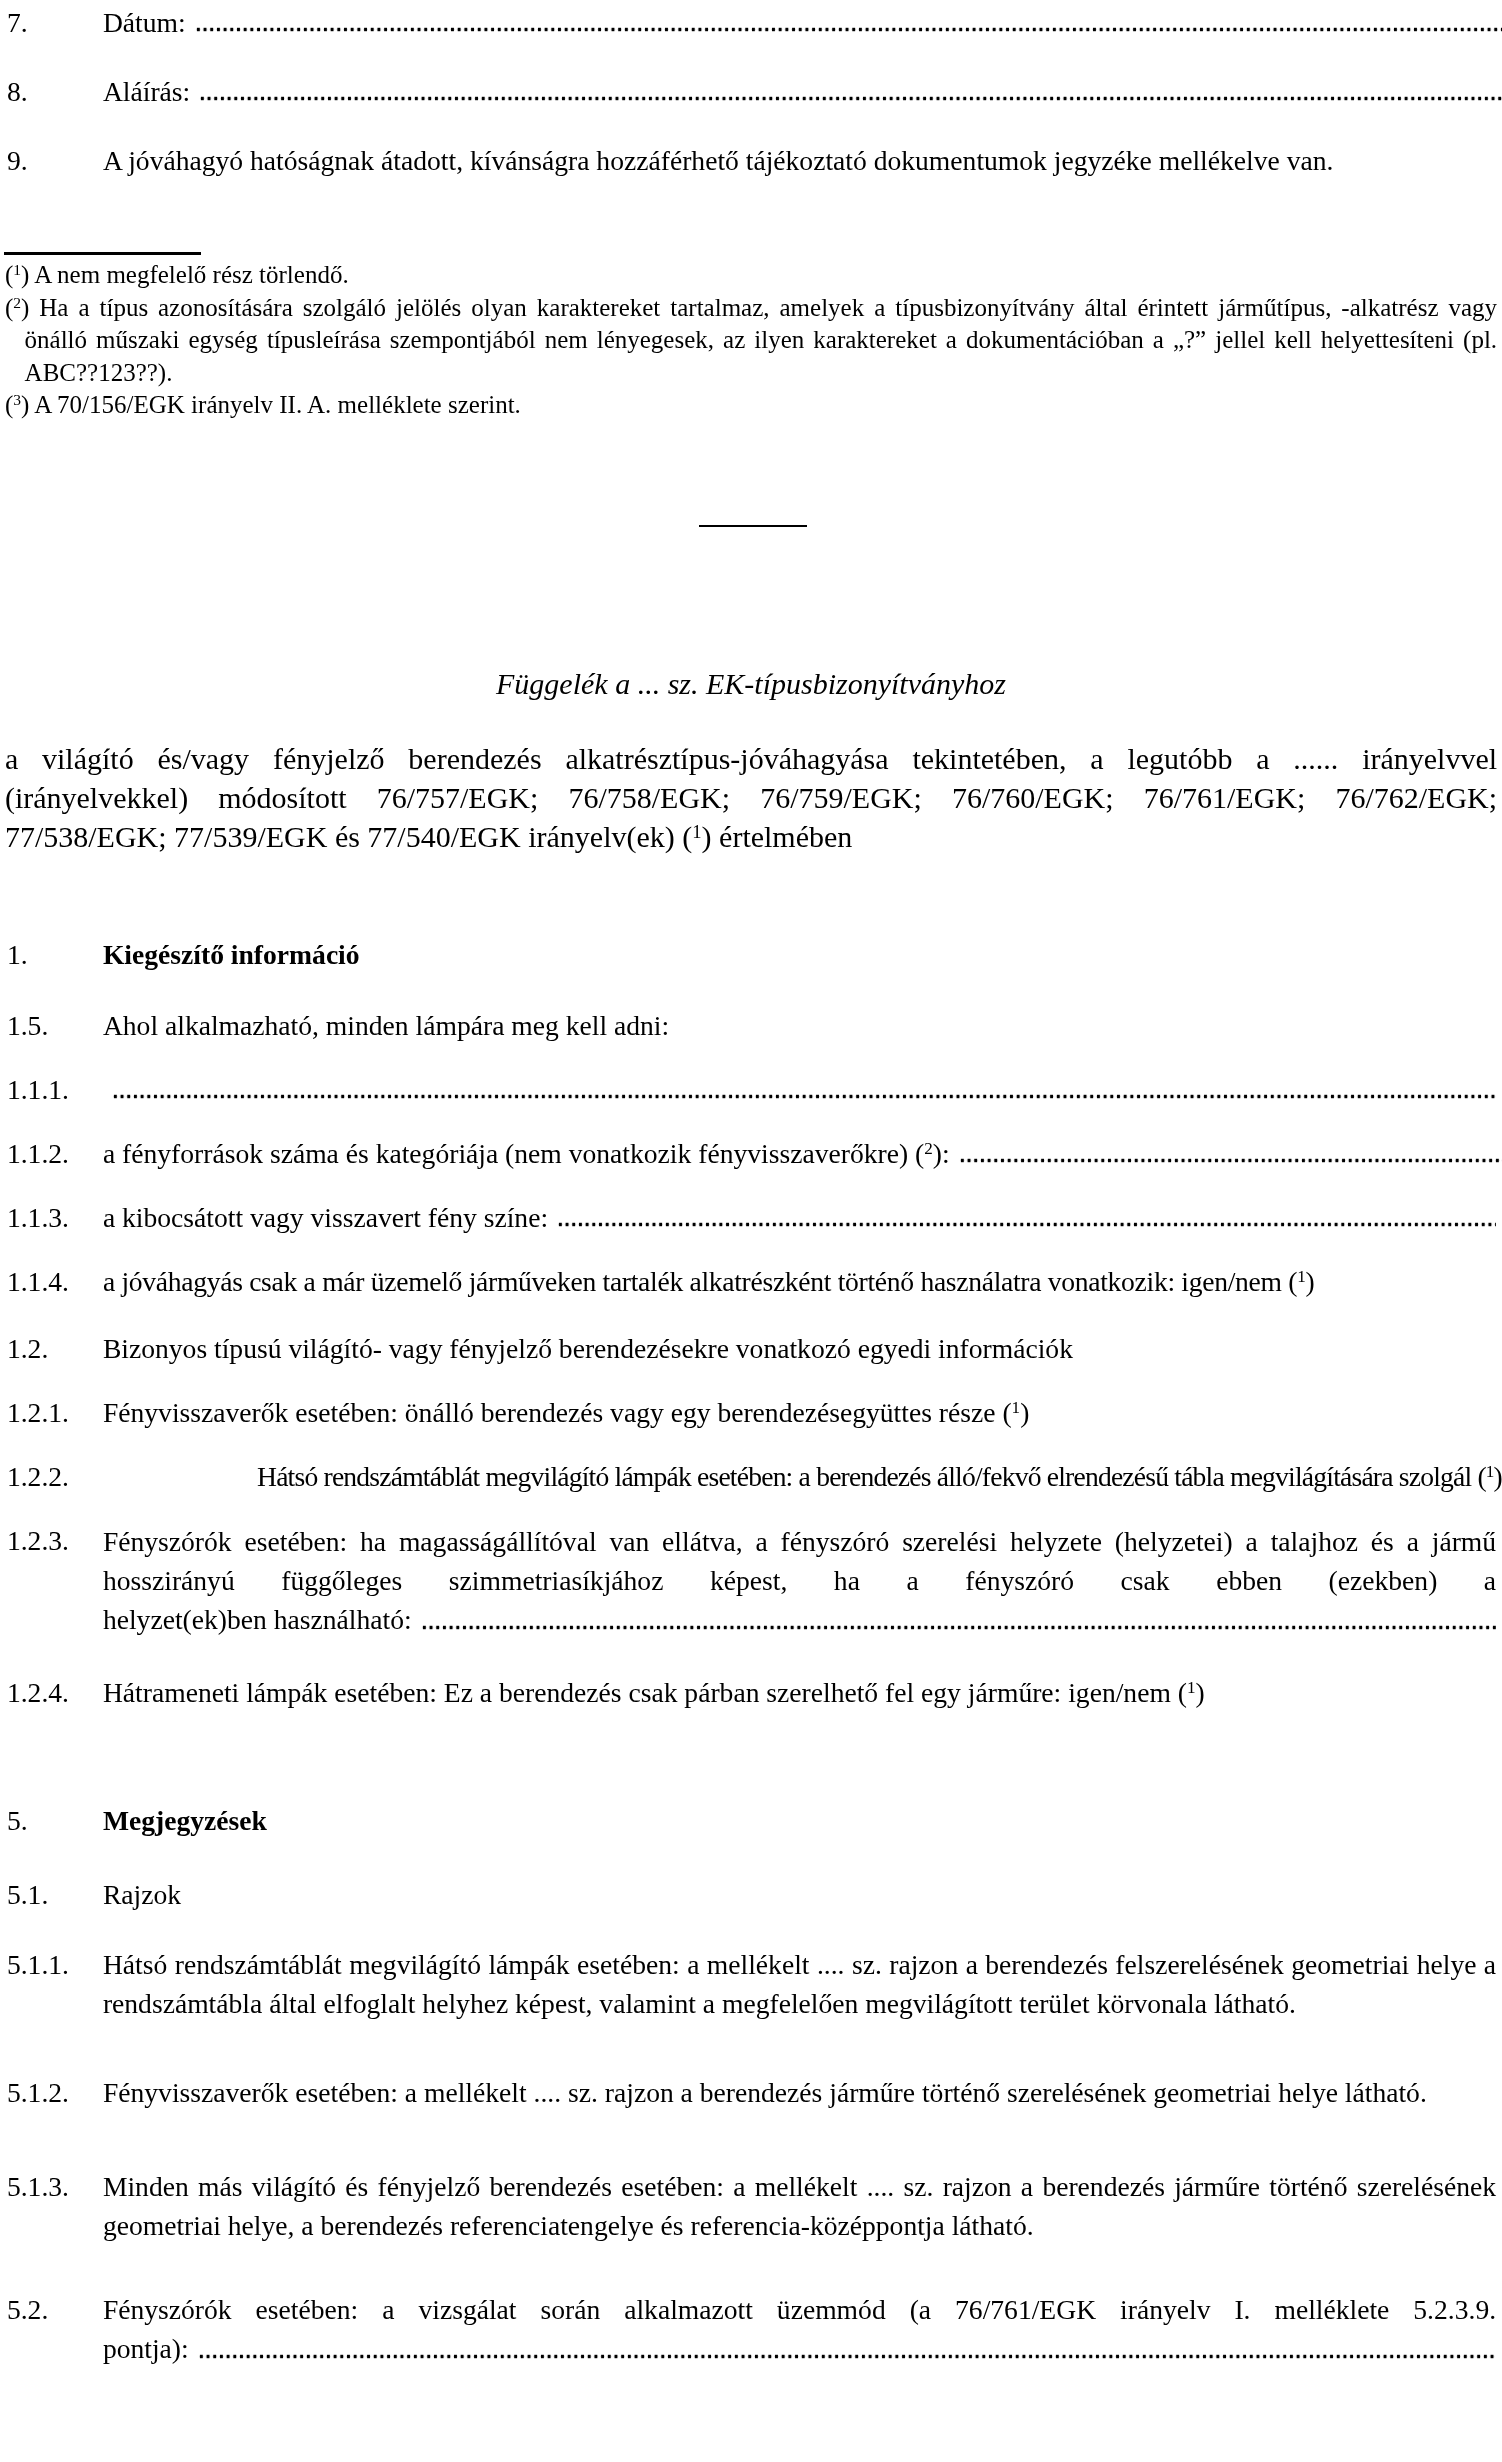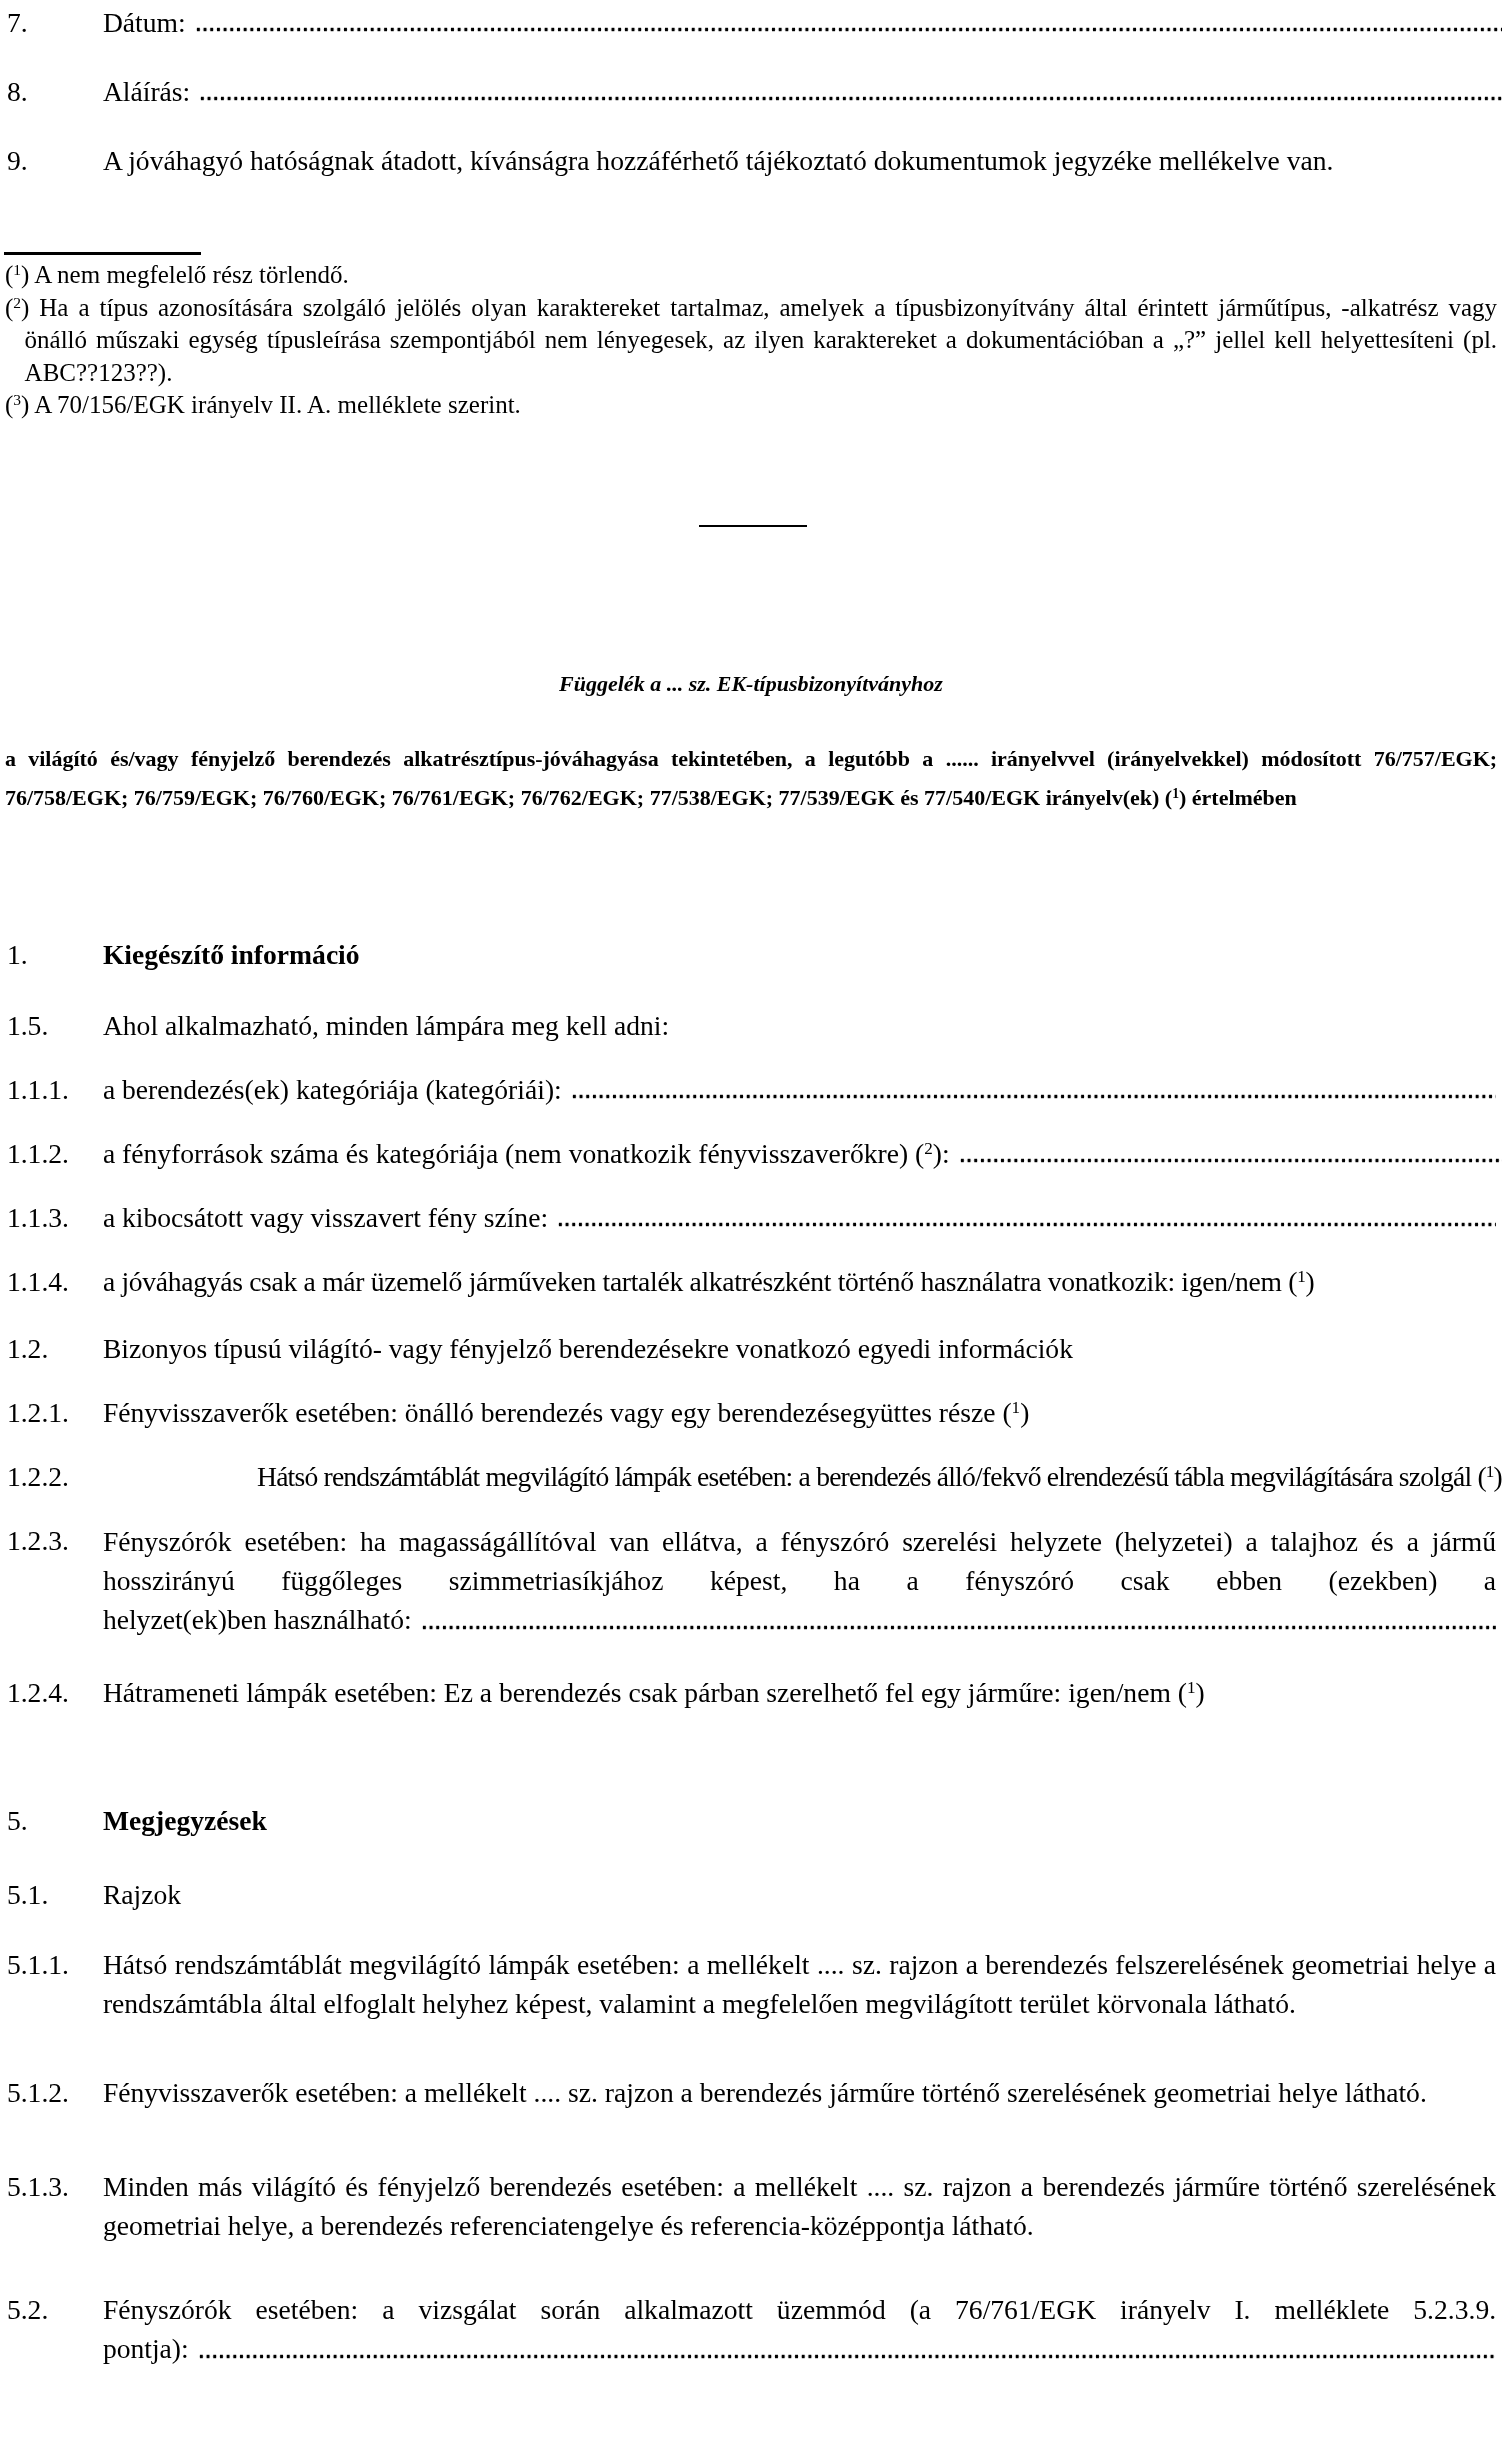--- a/index.html
+++ b/index.html
@@ -1,19 +1,19 @@
 <!DOCTYPE html>
 <html style="font-size:7.9px"><head>
 <meta charset="utf-8">
 <style>
   html, body { margin: 0; padding: 0; background: #ffffff; }
   body { width: 1502px; height: 2678px; position: relative; overflow: hidden;
          font-family: "Liberation Serif", "DejaVu Serif", serif; color: #000; }
   .abs { position: absolute; }
-  .txt { font-size: 22px; line-height: 37px; font-weight: bold; }
+  .txt { font-size: 30px; line-height: 37px; }
   .row { position: absolute; left: 6.9px; right: 0; display: flex; font-size: 27.6px; line-height: 37px; }
   .num { flex: 0 0 auto; }
   .body { flex: 1 1 auto; text-align: justify; }
   .dotfill { display: flex; align-items: baseline; }
   .dotfill .lead { flex: 0 0 auto; white-space: nowrap; }
   .dots { flex: 1 1 auto; height: 6.9px; margin-left: 8.9px; align-self: flex-end; margin-bottom: 7.9px;
           background-image: radial-gradient(circle, #000 1.7px, transparent 2px);
           background-size: 6.7px 6.9px; background-repeat: repeat-x; background-position: left center; }
   .fn { font-size: 25px; line-height: 32.5px; }
   .rule { position: absolute; height: 2.5px; background: #000; }
@@ -76,21 +76,20 @@
 </div>
 
 <div class="row" style="top:1007px;">
   <span class="num" style="width:96px;">1.5.</span>
   <span class="body">Ahol alkalmazható, minden lámpára meg kell adni:</span>
 </div>
 
 <div class="row" style="top:1071px; right:5.9px;">
   <span class="num" style="width:96px;">1.1.1.</span>
   <div class="body dotfill">
-    <span class="lead">a berendezés(ek) kategóriája (kategóriái):</span>
     <span class="dots"></span>
   </div>
 </div>
 
 <div class="row" style="top:1135px;">
   <span class="num" style="width:96px;">1.1.2.</span>
   <div class="body dotfill">
     <span class="lead"><span>a fényforrások száma és kategóriája (nem vonatkozik fényvisszaverőkre)</span> (<sup>2</sup>)<span>:</span></span>
     <span class="dots"></span>
   </div>

